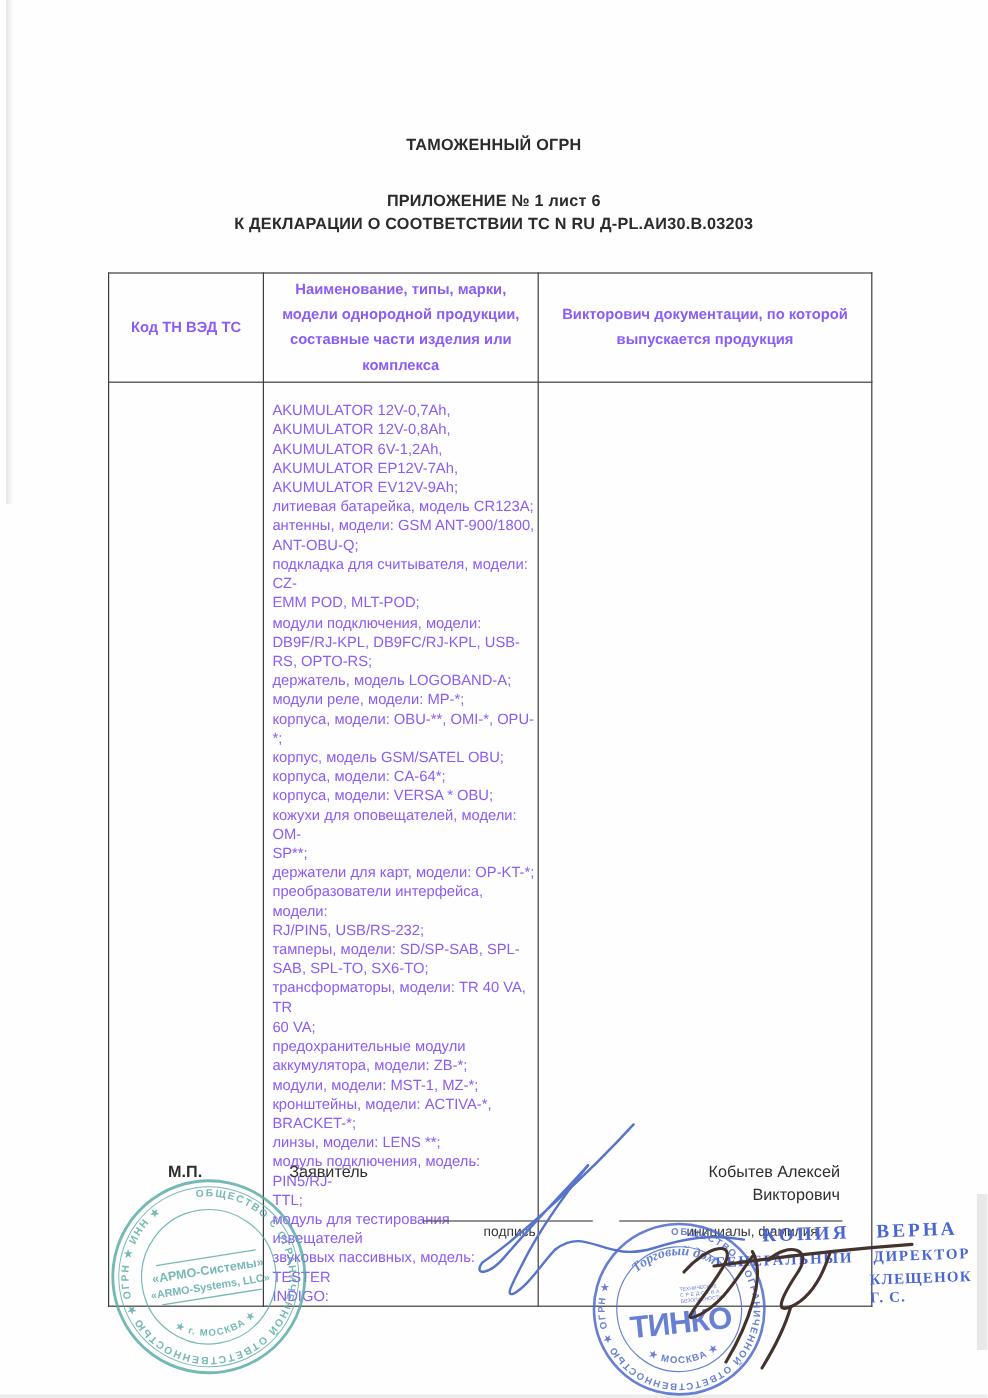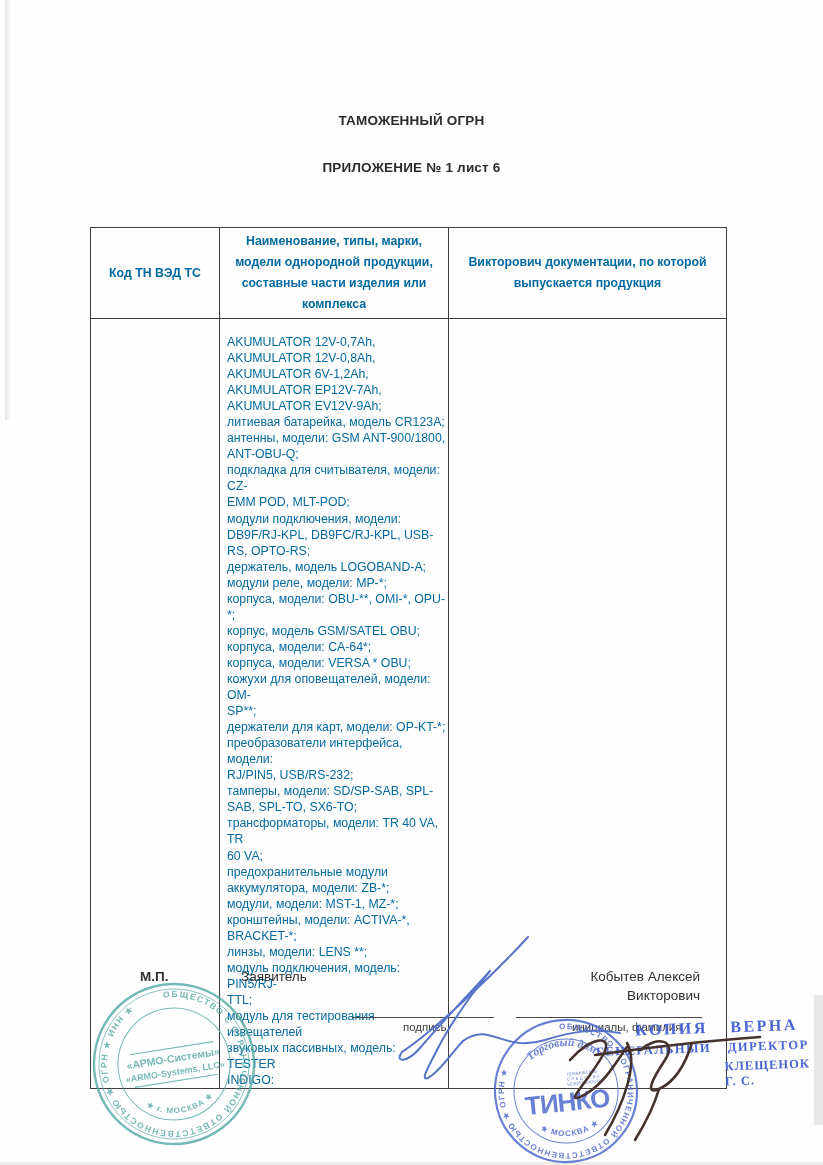--- a/index.html
+++ b/index.html
@@ -21,21 +21,21 @@
   .t1{top:113px;}
   .t2{top:160px;}
   .t3{top:179px;}
 
   table.doc-table{
     position:absolute;left:90px;top:227px;width:636px;height:720px;
     border-collapse:collapse;table-layout:fixed;
   }
   table.doc-table th,table.doc-table td{
     border:1.6px solid #3d3d3d;vertical-align:middle;
-    font-size:12.3px;color:#0369a1;
+    font-size:12.3px;color:#8b5cf6;
   }
   table.doc-table th{
     font-weight:bold;text-align:center;white-space:pre-line;
     line-height:21px;height:86px;padding:2px 6px;
   }
   table.doc-table td{vertical-align:top;}
   td.products-cell{
     white-space:pre-line;line-height:16.05px;font-size:11.6px;
     padding:15px 2px 0 7px;letter-spacing:0;
   }
@@ -70,20 +70,21 @@
 <body>
 
 <div class="page">
 
   <div class="edge-left"></div>
   <div class="edge-right"></div>
   <div class="edge-bottom"></div>
 
   <div class="title t1">ТАМОЖЕННЫЙ ОГРН</div>
   <div class="title t2">ПРИЛОЖЕНИЕ № 1 лист 6</div>
+  <div class="title t3">К ДЕКЛАРАЦИИ О СООТВЕТСТВИИ ТС N RU Д-PL.АИ30.В.03203</div>
 
   <table class="doc-table">
     <colgroup>
       <col style="width:129px">
         <col style="width:229px">
         <col style="width:278px">
     </colgroup>
     <thead>
       <tr>
         <th>Код ТН ВЭД ТС</th>

